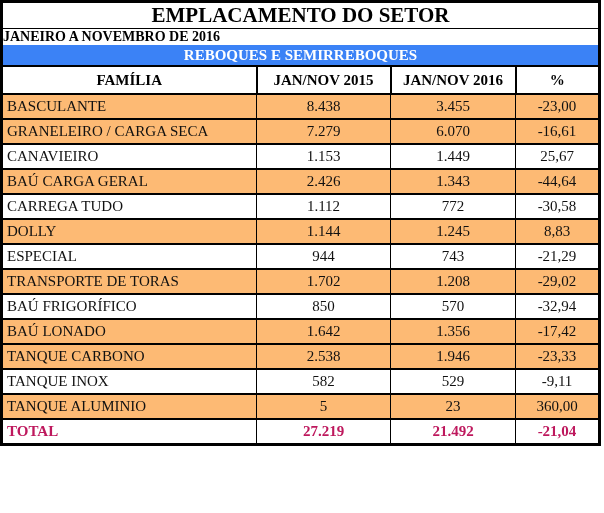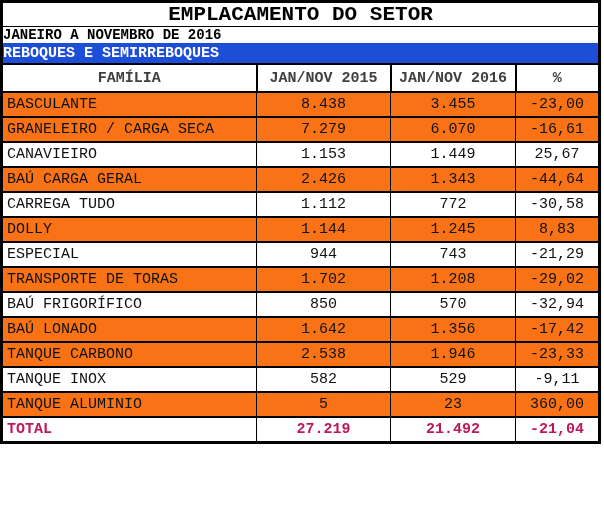--- a/index.html
+++ b/index.html
@@ -5,21 +5,21 @@
   html, body {
     margin: 0;
     padding: 0;
     background: #ffffff;
   }
   .page {
     position: relative;
     width: 604px;
     height: 513px;
     background: #ffffff;
-    font-family: Liberation Mono, monospace;
+    font-family: Liberation Serif, serif;
     overflow: hidden;
   }
   table.sector-table {
     border-collapse: collapse;
     table-layout: fixed;
     width: 598px;
     margin: 0;
     border: 3px solid #000000;
     color: #111111;
   }
@@ -44,34 +44,35 @@
     padding: 0;
     text-align: left;
     vertical-align: middle;
     font-size: 14px;
     font-weight: bold;
     color: #000000;
   }
   tr.banner-row td {
     height: 20px;
     padding: 0;
+    text-align: center;
     vertical-align: middle;
     font-size: 15px;
     font-weight: bold;
-    background: #1d4ed8;
+    background: #3b82f6;
     color: #ffffff;
   }
   tr.header-row th {
     height: 26px;
     padding: 0;
     text-align: center;
     vertical-align: middle;
     font-size: 15px;
     font-weight: bold;
-    color: #404040;
+    color: #000000;
     background: #ffffff;
     border: 2px solid #000000;
   }
   tr.data-row td {
     height: 23px;
     padding: 0;
     font-size: 15px;
     vertical-align: middle;
     border: 2px solid #000000;
     border-left-width: 1px;
@@ -79,21 +80,21 @@
     background: #ffffff;
   }
   tr.data-row td.fam {
     text-align: left;
     padding-left: 4px;
   }
   tr.data-row td.num {
     text-align: center;
   }
   tr.data-row.shaded td {
-    background: #f97316;
+    background: #fdba74;
   }
   tr.total-row td {
     font-weight: bold;
     color: #be185d;
   }
 </style>
 </head>
 <body>
 
 <div class="page">

